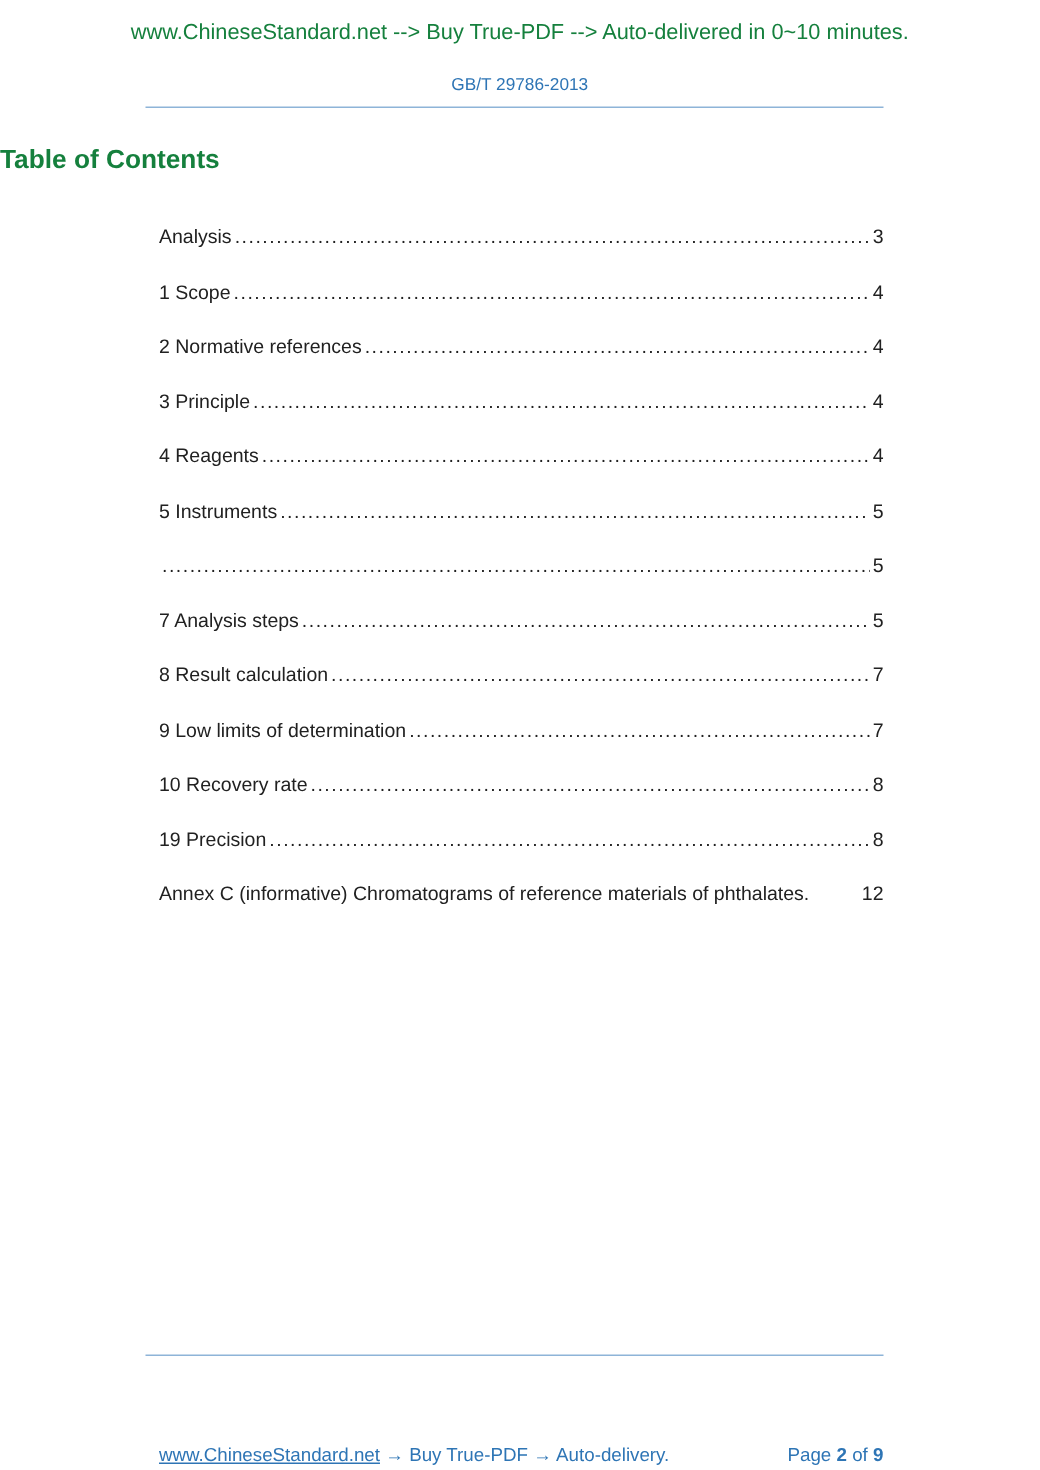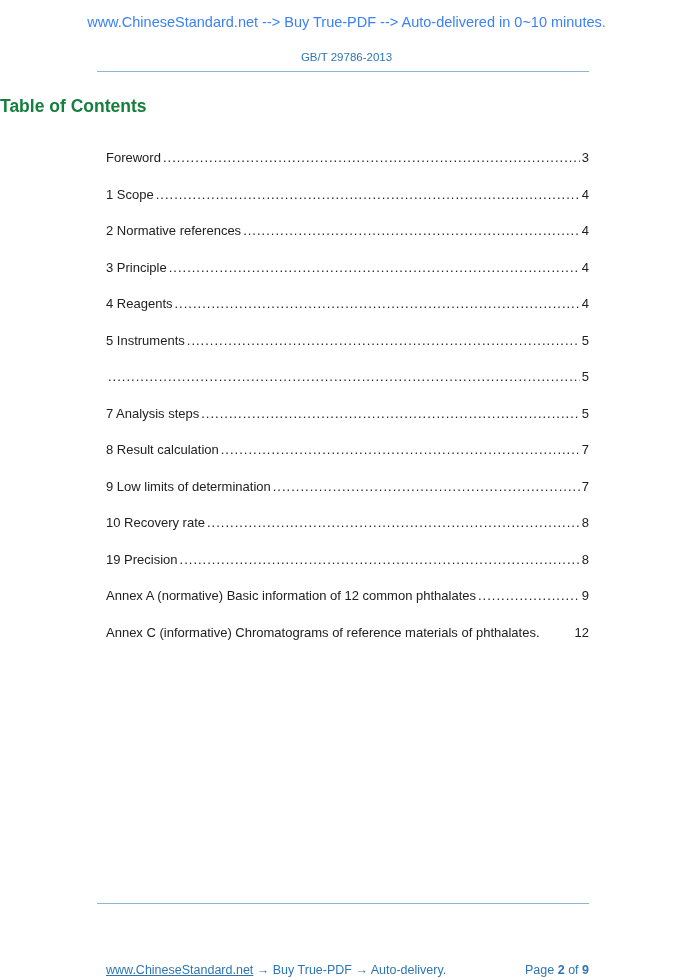--- a/index.html
+++ b/index.html
@@ -14,21 +14,21 @@
     font-family: "Liberation Sans", sans-serif;
     color: #222222;
     overflow: hidden;
   }
   .top-notice {
     position: absolute;
     top: 13px;
     left: 0;
     right: 0;
     text-align: center;
-    color: #3b82f6;
+    color: #15803d;
     font-size: 14.5px;
     line-height: 18px;
   }
   .doc-number {
     position: absolute;
     top: 50px;
     left: 0;
     right: 0;
     text-align: center;
     color: #2e75b5;
@@ -119,21 +119,21 @@
 <div class="top-notice">www.ChineseStandard.net --&gt; Buy True-PDF --&gt; Auto-delivered in 0~10 minutes.</div>
 
 <div class="doc-number">GB/T 29786-2013</div>
 
 <div class="rule top-rule"></div>
 
 <h1 class="title">Table of Contents</h1>
 
 <div class="toc">
     <div class="toc-row">
-    <span class="toc-label">Foreword</span>
+    <span class="toc-label">Analysis</span>
     <span class="leader"></span>
     <span class="toc-page">3</span>
   </div>
     <div class="toc-row">
     <span class="toc-label">1 Scope</span>
     <span class="leader"></span>
     <span class="toc-page">4</span>
   </div>
     <div class="toc-row">
     <span class="toc-label">2 Normative references</span>
@@ -176,25 +176,20 @@
   </div>
     <div class="toc-row">
     <span class="toc-label">10 Recovery rate</span>
     <span class="leader"></span>
     <span class="toc-page">8</span>
   </div>
     <div class="toc-row">
     <span class="toc-label">19 Precision</span>
     <span class="leader"></span>
     <span class="toc-page">8</span>
-  </div>
-    <div class="toc-row">
-    <span class="toc-label">Annex A (normative) Basic information of 12 common phthalates</span>
-    <span class="leader"></span>
-    <span class="toc-page">9</span>
   </div>
     <div class="toc-row no-dots">
     <span class="toc-label">Annex C (informative) Chromatograms of reference materials of phthalates.</span>
     <span class="leader"></span>
     <span class="toc-page">12</span>
   </div>
   </div>
 
 <div class="rule footer-rule"></div>
 

